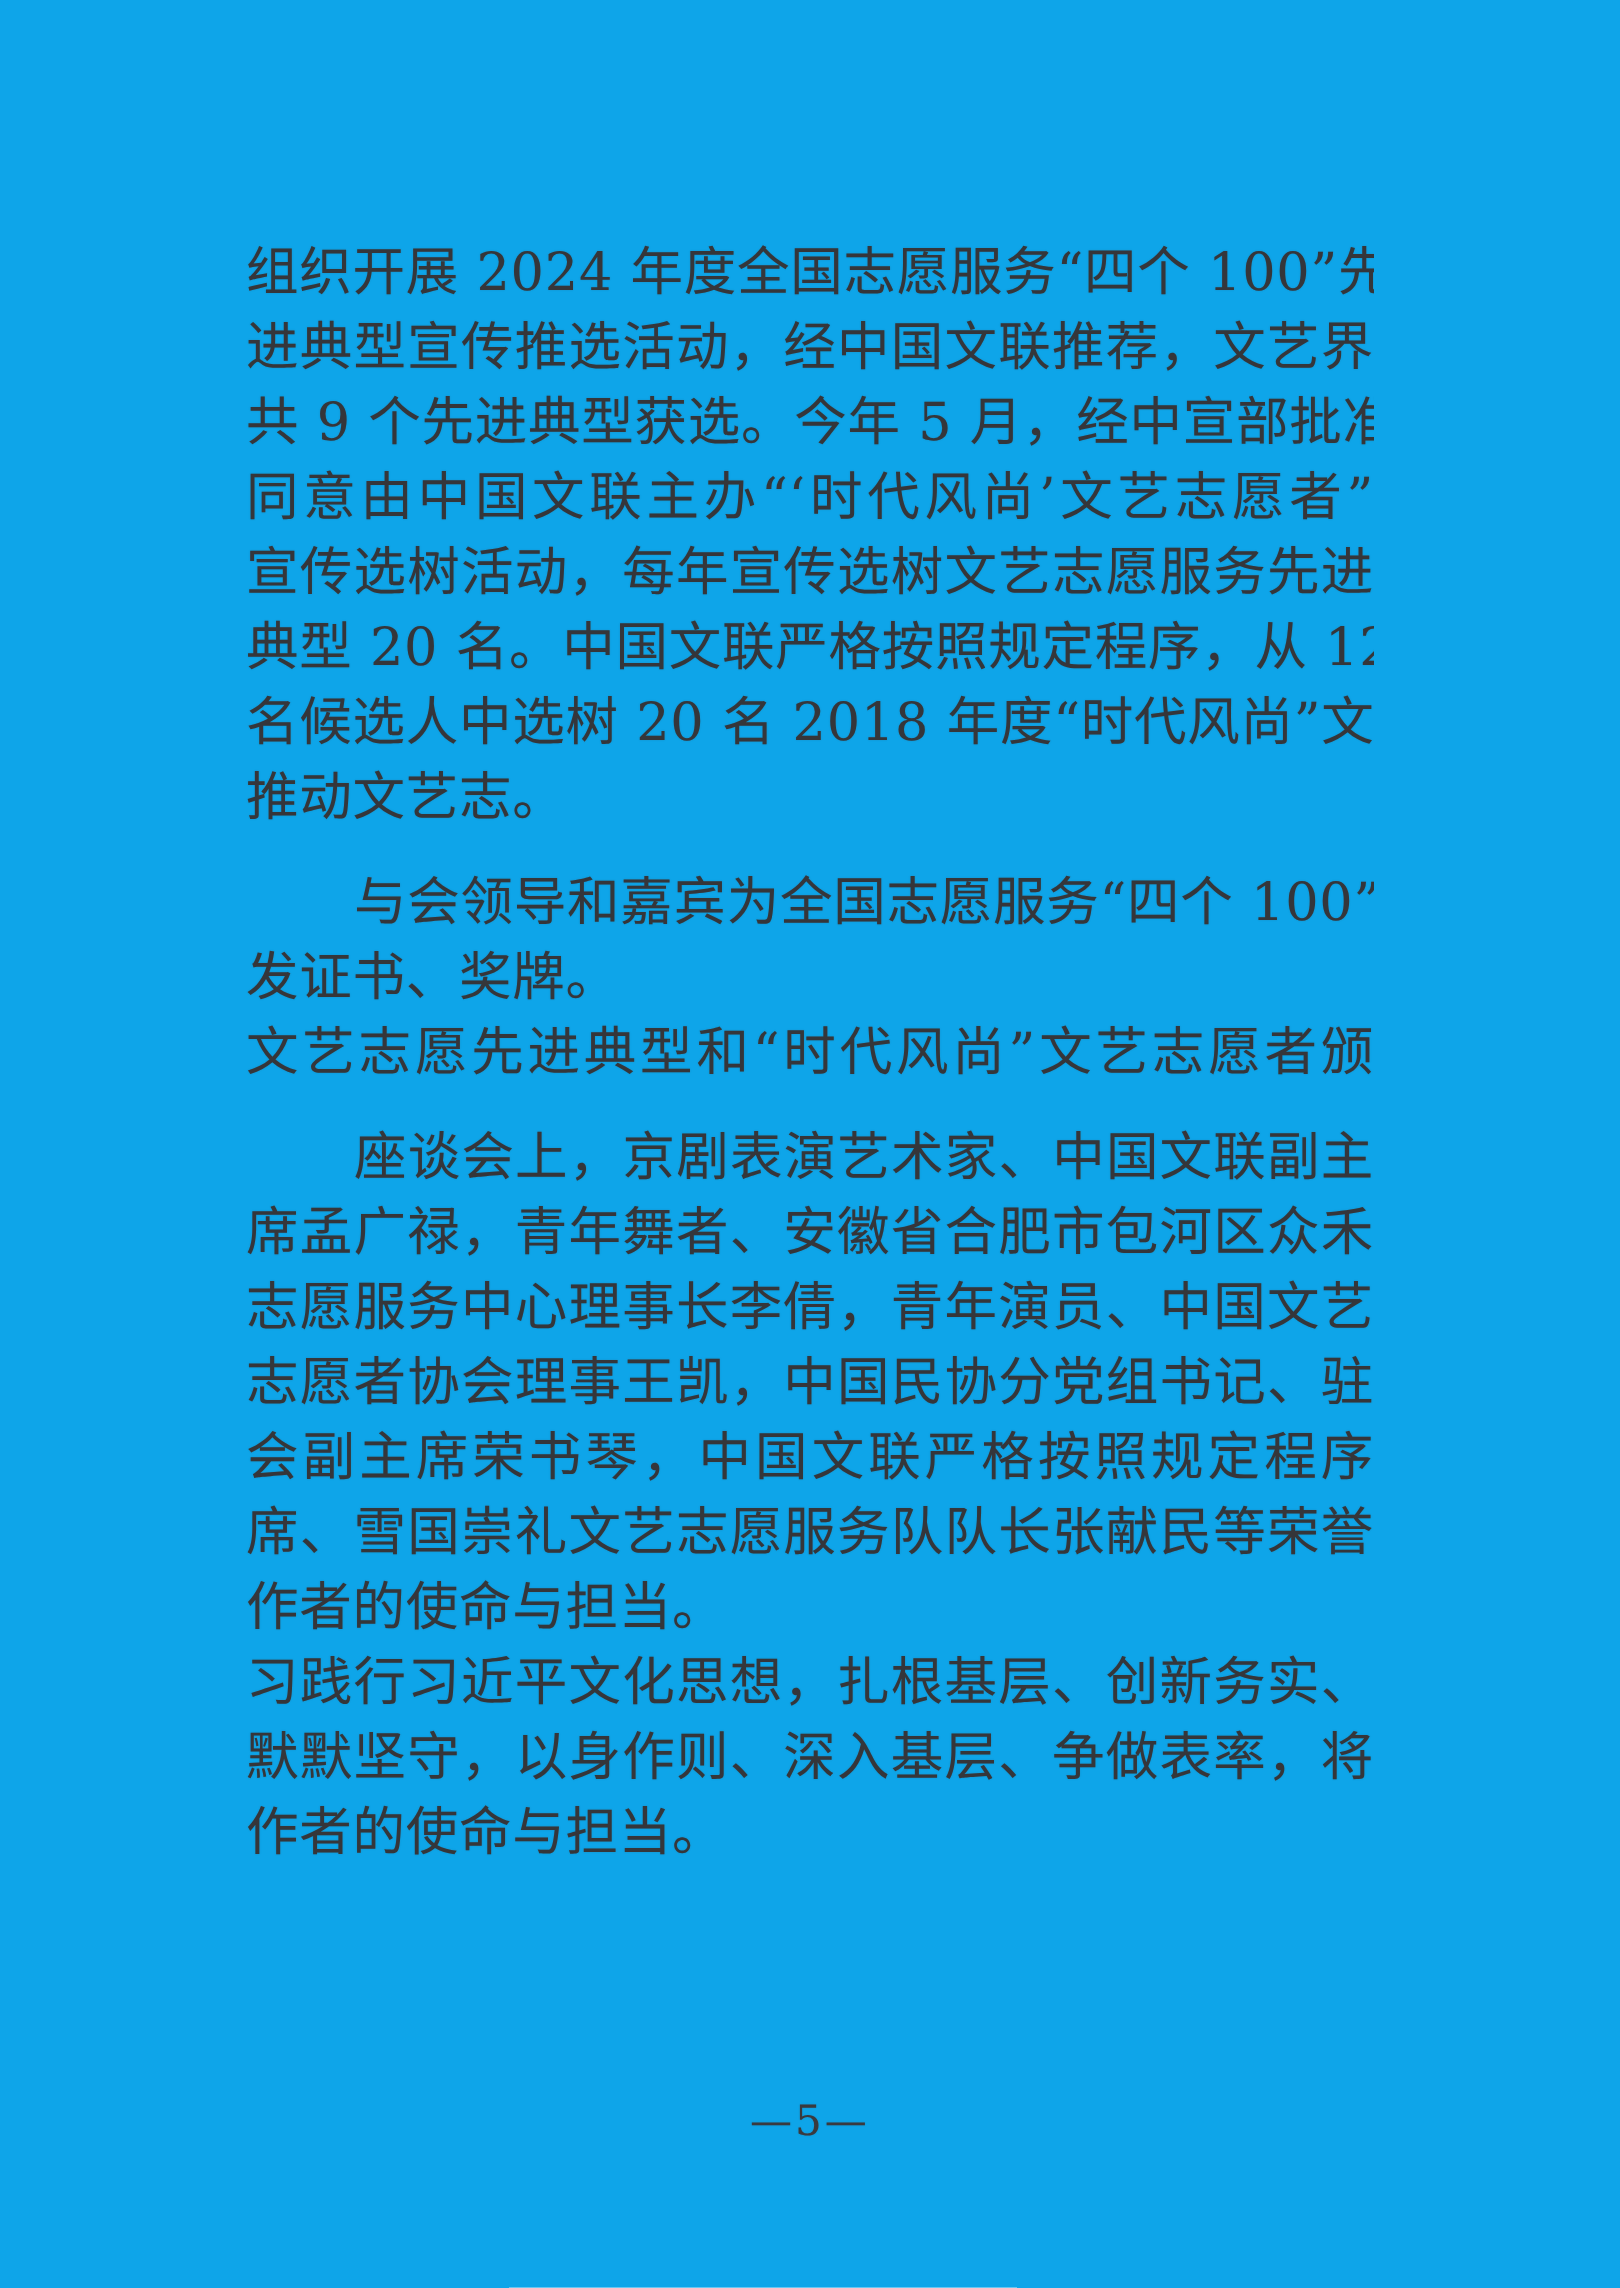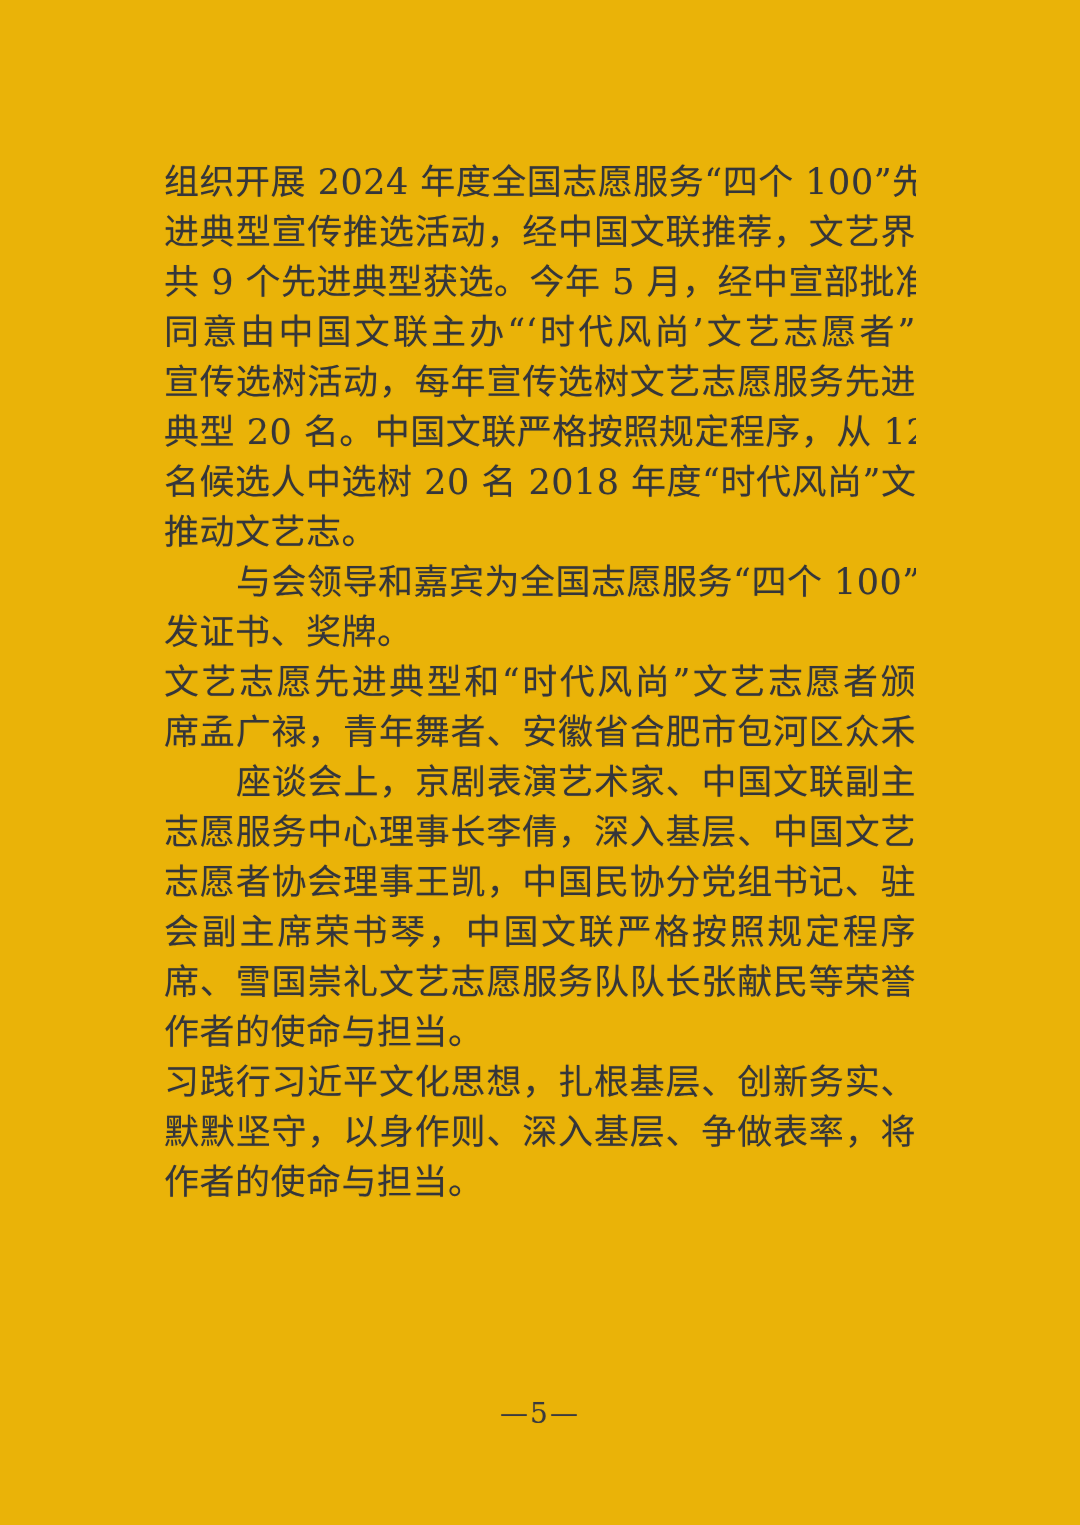--- a/index.html
+++ b/index.html
@@ -10,21 +10,21 @@
   body {
     width: 1080px;
     height: 1525px;
     position: relative;
     overflow: hidden;
     font-family: "DejaVu Serif", "Liberation Serif", serif;
   }
   .page {
     position: absolute;
     inset: 0;
-    background: #eab308;
+    background: #0ea5e9;
   }
   .text-block {
     position: absolute;
     left: 164px;
     top: 157px;
     width: 752px;
     color: #35363a;
   }
   .line {
     font-size: 35px;
@@ -36,20 +36,21 @@
     text-justify: inter-character;
     letter-spacing: 0.5px;
     text-shadow: 0 0 1px rgba(70,70,78,0.35);
     white-space: nowrap;
   }
   .line.noflush {
     text-align-last: left;
   }
   .line.indent {
     padding-left: 72px;
+    margin-top: 20px;
   }
   .footer {
     position: absolute;
     left: 0;
     top: 1396px;
     width: 1080px;
     text-align: center;
     color: #3a3a3e;
   }
   .pagenum {
@@ -68,23 +69,23 @@
       <div class="line">进典型宣传推选活动，经中国文联推荐，文艺界</div>
       <div class="line">共 9 个先进典型获选。今年 5 月，经中宣部批准、</div>
       <div class="line">同意由中国文联主办“‘时代风尚’文艺志愿者”</div>
       <div class="line">宣传选树活动，每年宣传选树文艺志愿服务先进</div>
       <div class="line">典型 20 名。中国文联严格按照规定程序，从 126</div>
       <div class="line">名候选人中选树 20 名 2018 年度“时代风尚”文</div>
       <div class="line noflush">推动文艺志。</div>
       <div class="line indent">与会领导和嘉宾为全国志愿服务“四个 100”</div>
       <div class="line noflush">发证书、奖牌。</div>
       <div class="line">文艺志愿先进典型和“时代风尚”文艺志愿者颁</div>
+      <div class="line indent">座谈会上，京剧表演艺术家、中国文联副主</div>
       <div class="line">席孟广禄，青年舞者、安徽省合肥市包河区众禾</div>
-      <div class="line indent">座谈会上，京剧表演艺术家、中国文联副主</div>
-      <div class="line">志愿服务中心理事长李倩，深入基层、中国文艺</div>
+      <div class="line">志愿服务中心理事长李倩，青年演员、中国文艺</div>
       <div class="line">志愿者协会理事王凯，中国民协分党组书记、驻</div>
       <div class="line">会副主席荣书琴，中国文联严格按照规定程序</div>
       <div class="line">席、雪国崇礼文艺志愿服务队队长张献民等荣誉</div>
       <div class="line noflush">作者的使命与担当。</div>
       <div class="line">习践行习近平文化思想，扎根基层、创新务实、</div>
       <div class="line">默默坚守，以身作则、深入基层、争做表率，将</div>
       <div class="line noflush">作者的使命与担当。</div>
     </div>
   <div class="footer">
     <span class="pagenum">—5—</span>

